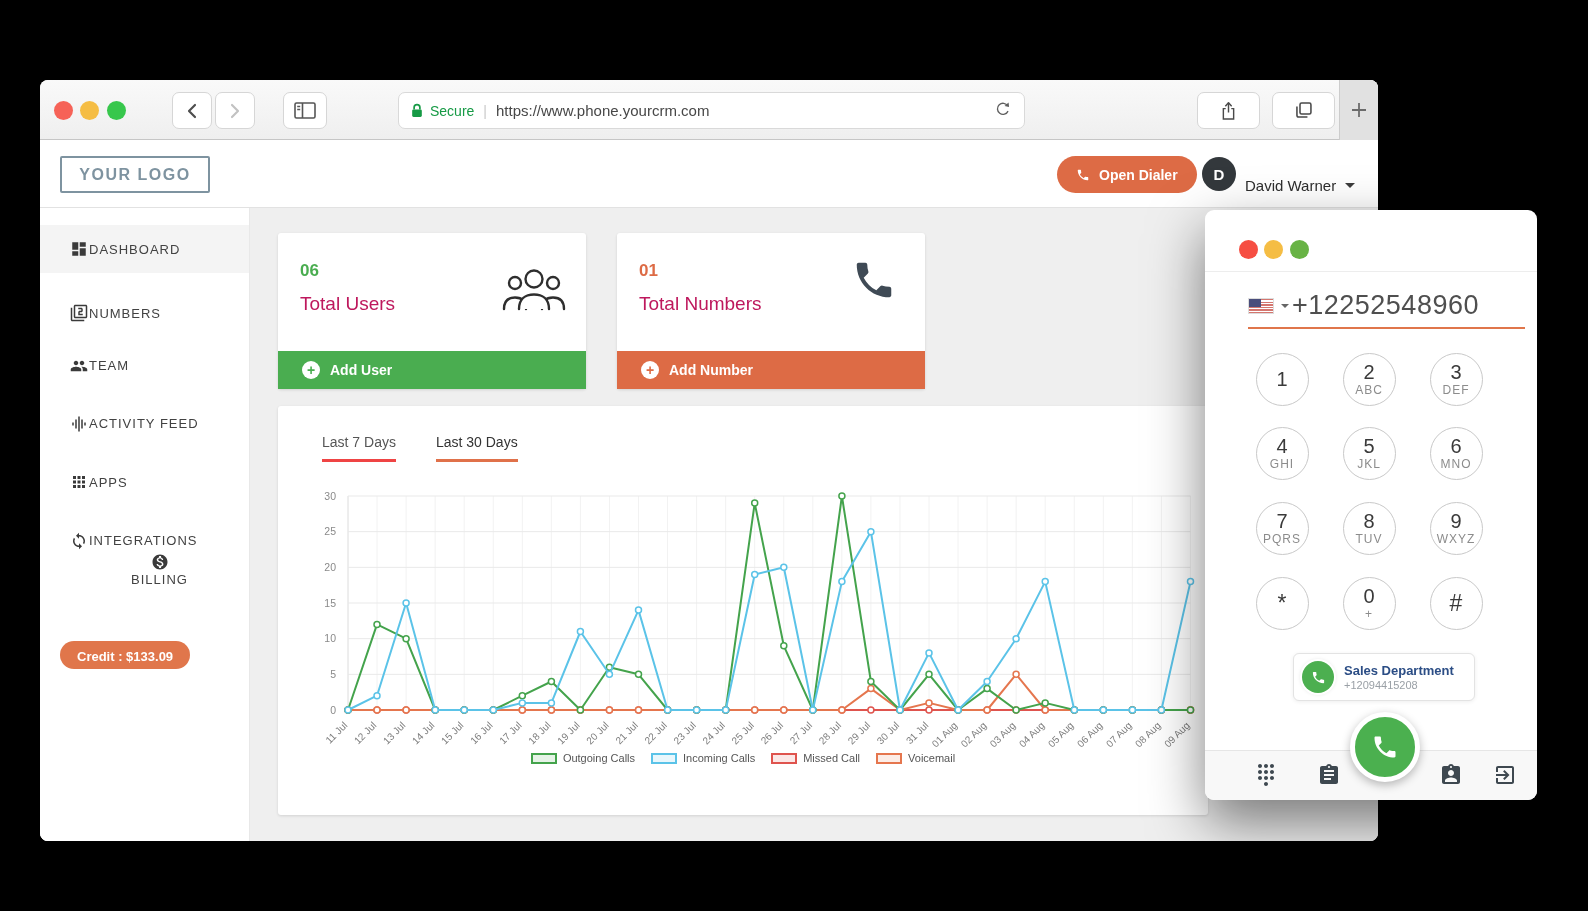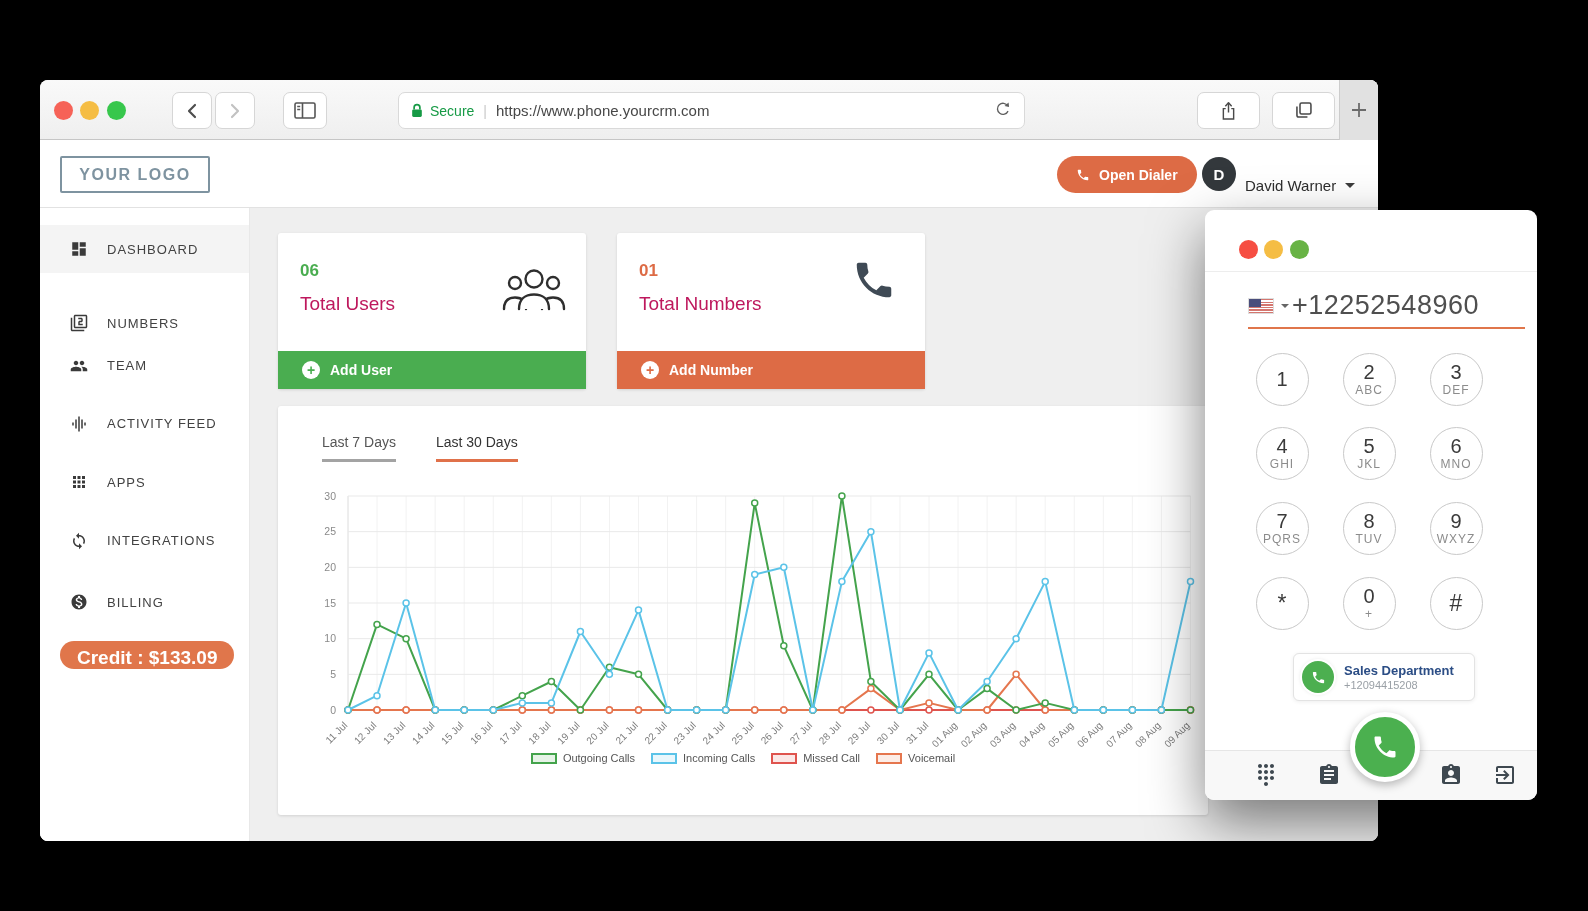--- a/index.html
+++ b/index.html
@@ -36,42 +36,42 @@
   .avatar { position:absolute; left:1162px; top:17px; width:34px; height:34px; border-radius:50%;
             background:#33383c; color:#fff; font-size:15px; font-weight:bold;
             display:flex; align-items:center; justify-content:center; }
   .username { position:absolute; left:1205px; top:11px; height:68px; display:flex; align-items:center;
               font-size:15px; color:#2e2e2e; }
   .caret { width:0; height:0; border-left:5px solid transparent; border-right:5px solid transparent;
            border-top:5px solid #3c3c3c; margin-left:9px; }
 
   .sidebar { position:absolute; top:68px; left:0; width:210px; bottom:0; background:#fff; border-right:1px solid #e8e8e8; }
   .nav-item { position:absolute; left:0; width:100%; height:48px; display:flex; align-items:center;
-              padding-left:30px; gap:19px; cursor:pointer; }
+              padding-left:30px; gap:1px; cursor:pointer; }
   .nav-item.active { background:#f4f4f4; }
   .nav-item .lbl { font-size:13px; color:#424242; letter-spacing:1px; }
-  .credit { position:absolute; top:433px; left:20px; height:28px; padding:0 17px; border-radius:14px;
-            background:#e0764b; color:#fff; font-size:19px; font-weight:bold;
-            display:flex; align-items:flex-end; }
+  .credit { position:absolute; top:433px; left:20px; height:28px; padding:8px 17px; border-radius:14px;
+            background:#e0764b; color:#fff; font-size:13px; font-weight:bold;
+            display:flex; align-items:flex-start; }
 
   .content { position:absolute; top:68px; left:210px; right:0; bottom:0; background:#efefef; }
   .stat-card { position:absolute; top:25px; width:308px; height:156px; background:#fff; border-radius:3px;
                box-shadow:0 1px 3px rgba(0,0,0,.12); }
   .stat-card .count { position:absolute; left:22px; top:28px; font-size:17px; font-weight:bold; }
   .stat-card .slabel { position:absolute; left:22px; top:60px; font-size:19px; color:#be185d; }
   .stat-card .cicon { position:absolute; right:24px; top:28px; }
   .card-bar { position:absolute; left:0; right:0; bottom:0; height:38px; display:flex; align-items:center;
               padding-left:24px; gap:10px; color:#fff; font-size:14px; font-weight:bold; cursor:pointer; }
   .plus-dot { width:18px; height:18px; border-radius:50%; background:#fff; display:flex; align-items:center;
               justify-content:center; font-size:14px; font-weight:bold; line-height:1; }
 
   .chart-card { position:absolute; left:28px; top:198px; width:930px; height:409px; background:#fff;
                 border-radius:3px; box-shadow:0 1px 3px rgba(0,0,0,.12); }
   .tabs { position:absolute; top:28px; left:44px; display:flex; gap:28px; }
-  .tab { font-size:14px; color:#555; padding-bottom:9px; border-bottom:3px solid #a3a3a3; cursor:pointer; }
+  .tab { font-size:14px; color:#555; padding-bottom:9px; border-bottom:3px solid #ef4444; cursor:pointer; }
   .tab.active { color:#333; border-bottom-color:#e0714a;margin-left:12px; }
   #chart-svg { position:absolute; left:0; top:55px; }
   .legend { position:absolute; top:346px; left:0; right:0; display:flex; justify-content:center;
             align-items:center; gap:16px; font-size:11px; color:#555; }
   .lg-item { display:flex; align-items:center; gap:6px; }
   .lg-box { width:26px; height:11px; border:2px solid; }
 
   
   .dialer { position:absolute; left:1205px; top:210px; width:332px; height:590px; background:#fff;
             border-radius:9px; box-shadow:0 22px 55px rgba(0,0,0,.5); }
@@ -191,21 +191,21 @@
       <nav class="sidebar" id="sidebar">
         <div class="credit">
             <span>Credit : $133.09</span>
           </div>
       <div class="nav-item active" style="top: 17px;">
             <svg width="18" height="18" viewBox="0 0 24 24">
               <path fill="#3a3a3a" d="M3 13h8V3H3v10zm0 8h8v-6H3v6zm10 0h8V11h-8v10zm0-18v6h8V3h-8z"></path>
             </svg>
             <span class="lbl">DASHBOARD</span>
           </div>
-          <div class="nav-item" style="top: 91px;">
+          <div class="nav-item" style="top: 81px;">
             <svg width="18" height="18" viewBox="0 0 24 24">
               <path fill="#3a3a3a" d="M3 5H1v16c0 1.1.9 2 2 2h16v-2H3V5zm18-4H7c-1.1 0-2 .9-2 2v14c0 1.1.9 2 2 2h14c1.1 0 2-.9 2-2V3c0-1.1-.9-2-2-2zm0 16H7V3h14v14zm-4-4h-4v-2h2c1.1 0 2-.89 2-2V7c0-1.11-.9-2-2-2h-4v2h4v2h-2c-1.1 0-2 .89-2 2v4h6v-2z"></path>
             </svg>
             <span class="lbl">NUMBERS</span>
           </div>
           <div class="nav-item" style="top: 133.6px;">
             <svg width="18" height="18" viewBox="0 0 24 24">
               <path fill="#3a3a3a" d="M16 11c1.66 0 2.99-1.34 2.99-3S17.66 5 16 5c-1.66 0-3 1.34-3 3s1.34 3 3 3zm-8 0c1.66 0 2.99-1.34 2.99-3S9.66 5 8 5C6.34 5 5 6.34 5 8s1.34 3 3 3zm0 2c-2.33 0-7 1.17-7 3.5V19h14v-2.5c0-2.33-4.67-3.5-7-3.5zm8 0c-.29 0-.62.02-.97.05 1.16.84 1.97 1.97 1.97 3.45V19h6v-2.5c0-2.33-4.67-3.5-7-3.5z"></path>
             </svg>
             <span class="lbl">TEAM</span>
@@ -221,21 +221,21 @@
               <path fill="#3a3a3a" d="M4 8h4V4H4v4zm6 0h4V4h-4v4zm6-4v4h4V4h-4zm-12 10h4v-4H4v4zm6 0h4v-4h-4v4zm6 0h4v-4h-4v4zm-12 6h4v-4H4v4zm6 0h4v-4h-4v4zm6 0h4v-4h-4v4z"></path>
             </svg>
             <span class="lbl">APPS</span>
           </div>
           <div class="nav-item" style="top: 308.5px;">
             <svg width="18" height="18" viewBox="0 0 24 24">
               <path fill="#3a3a3a" d="M12 4V1L8 5l4 4V6c3.31 0 6 2.69 6 6 0 1.01-.25 1.97-.7 2.8l1.46 1.46C19.54 15.03 20 13.57 20 12c0-4.42-3.58-8-8-8zm0 14c-3.31 0-6-2.69-6-6 0-1.01.25-1.97.7-2.8L5.24 7.74C4.46 8.97 4 10.43 4 12c0 4.42 3.58 8 8 8v3l4-4-4-4v3z"></path>
             </svg>
             <span class="lbl">INTEGRATIONS</span>
           </div>
-          <div class="nav-item" style="top: 370px;">
+          <div class="nav-item" style="top: 345px; flex-direction: column;">
             <svg width="18" height="18" viewBox="0 0 24 24">
               <path fill="#3a3a3a" d="M12 2C6.48 2 2 6.48 2 12s4.48 10 10 10 10-4.48 10-10S17.52 2 12 2zm1.41 16.09V20h-2.67v-1.93c-1.71-.36-3.16-1.46-3.27-3.4h1.96c.1 1.05.82 1.87 2.65 1.87 1.96 0 2.4-.98 2.4-1.59 0-.83-.44-1.61-2.67-2.14-2.48-.6-4.18-1.62-4.18-3.67 0-1.72 1.39-2.84 3.11-3.21V4h2.67v1.95c1.86.45 2.79 1.86 2.85 3.39H14.3c-.05-1.11-.64-1.87-2.22-1.87-1.5 0-2.4.68-2.4 1.64 0 .84.65 1.39 2.67 1.91s4.18 1.39 4.18 3.91c-.01 1.83-1.38 2.83-3.12 3.16z"></path>
             </svg>
             <span class="lbl">BILLING</span>
           </div>
         </nav>
 
       <main class="content">
 
         <section class="stat-card" style="left:28px;" id="card0">

